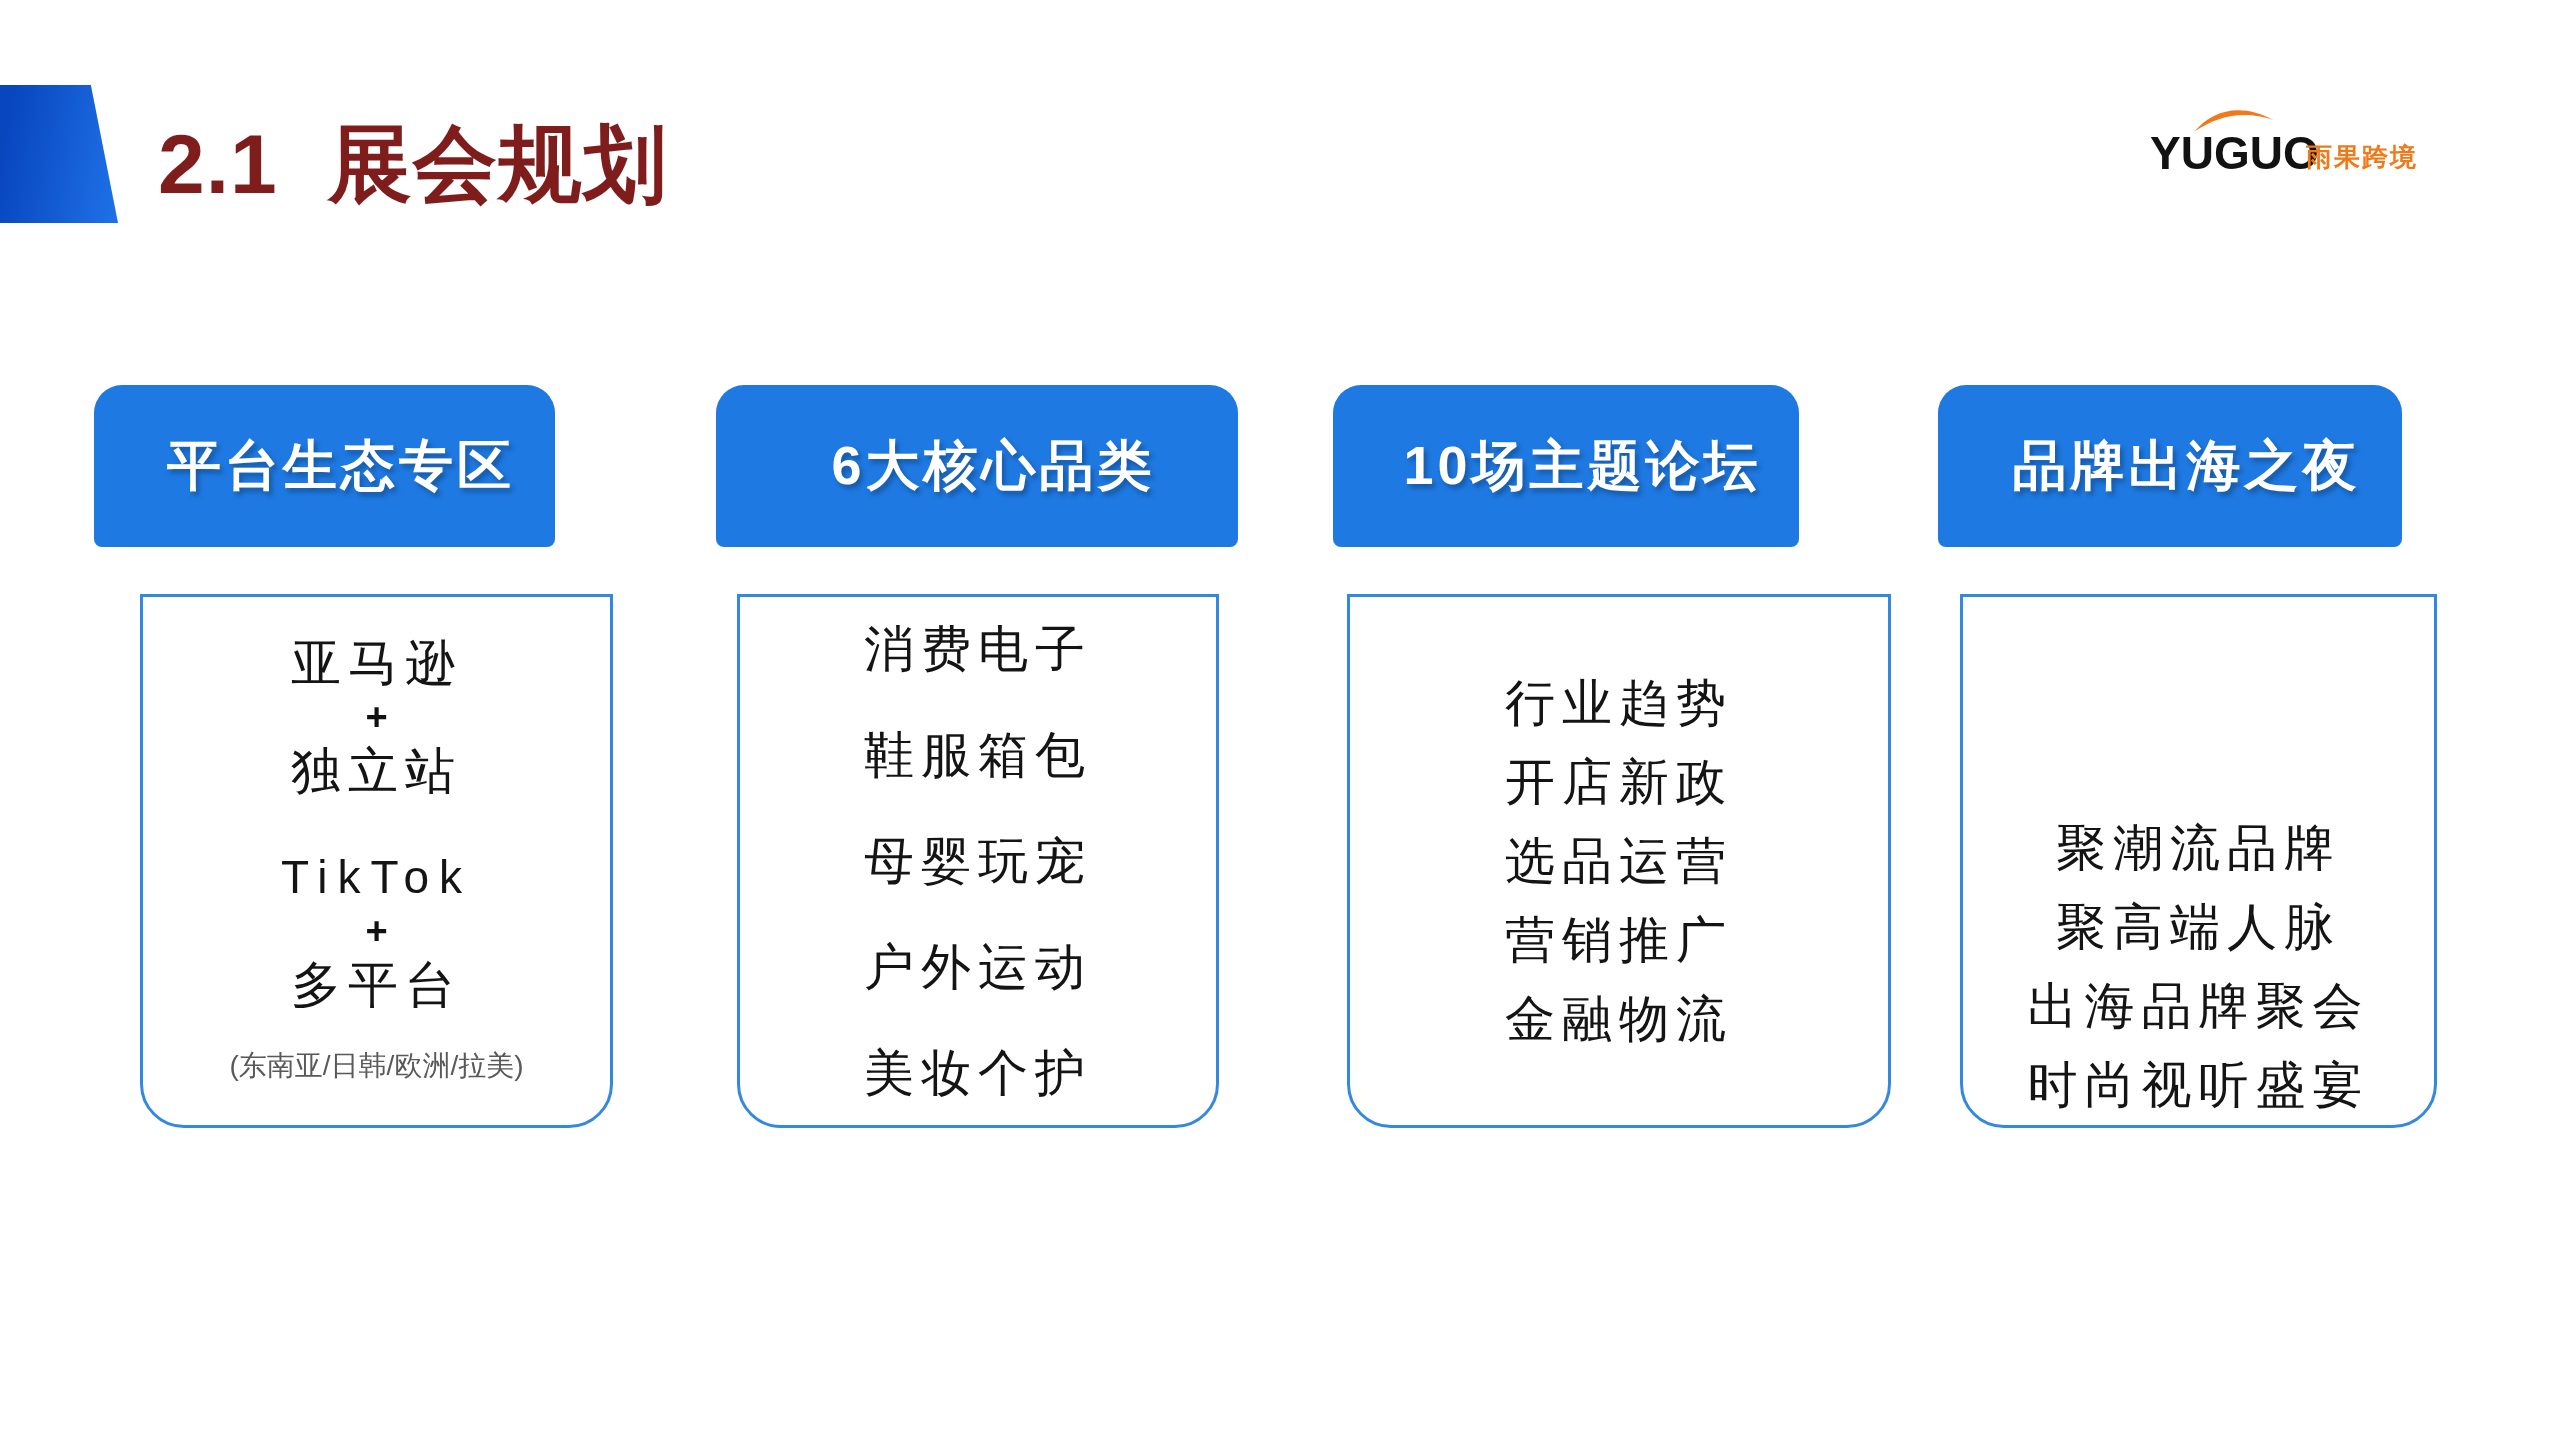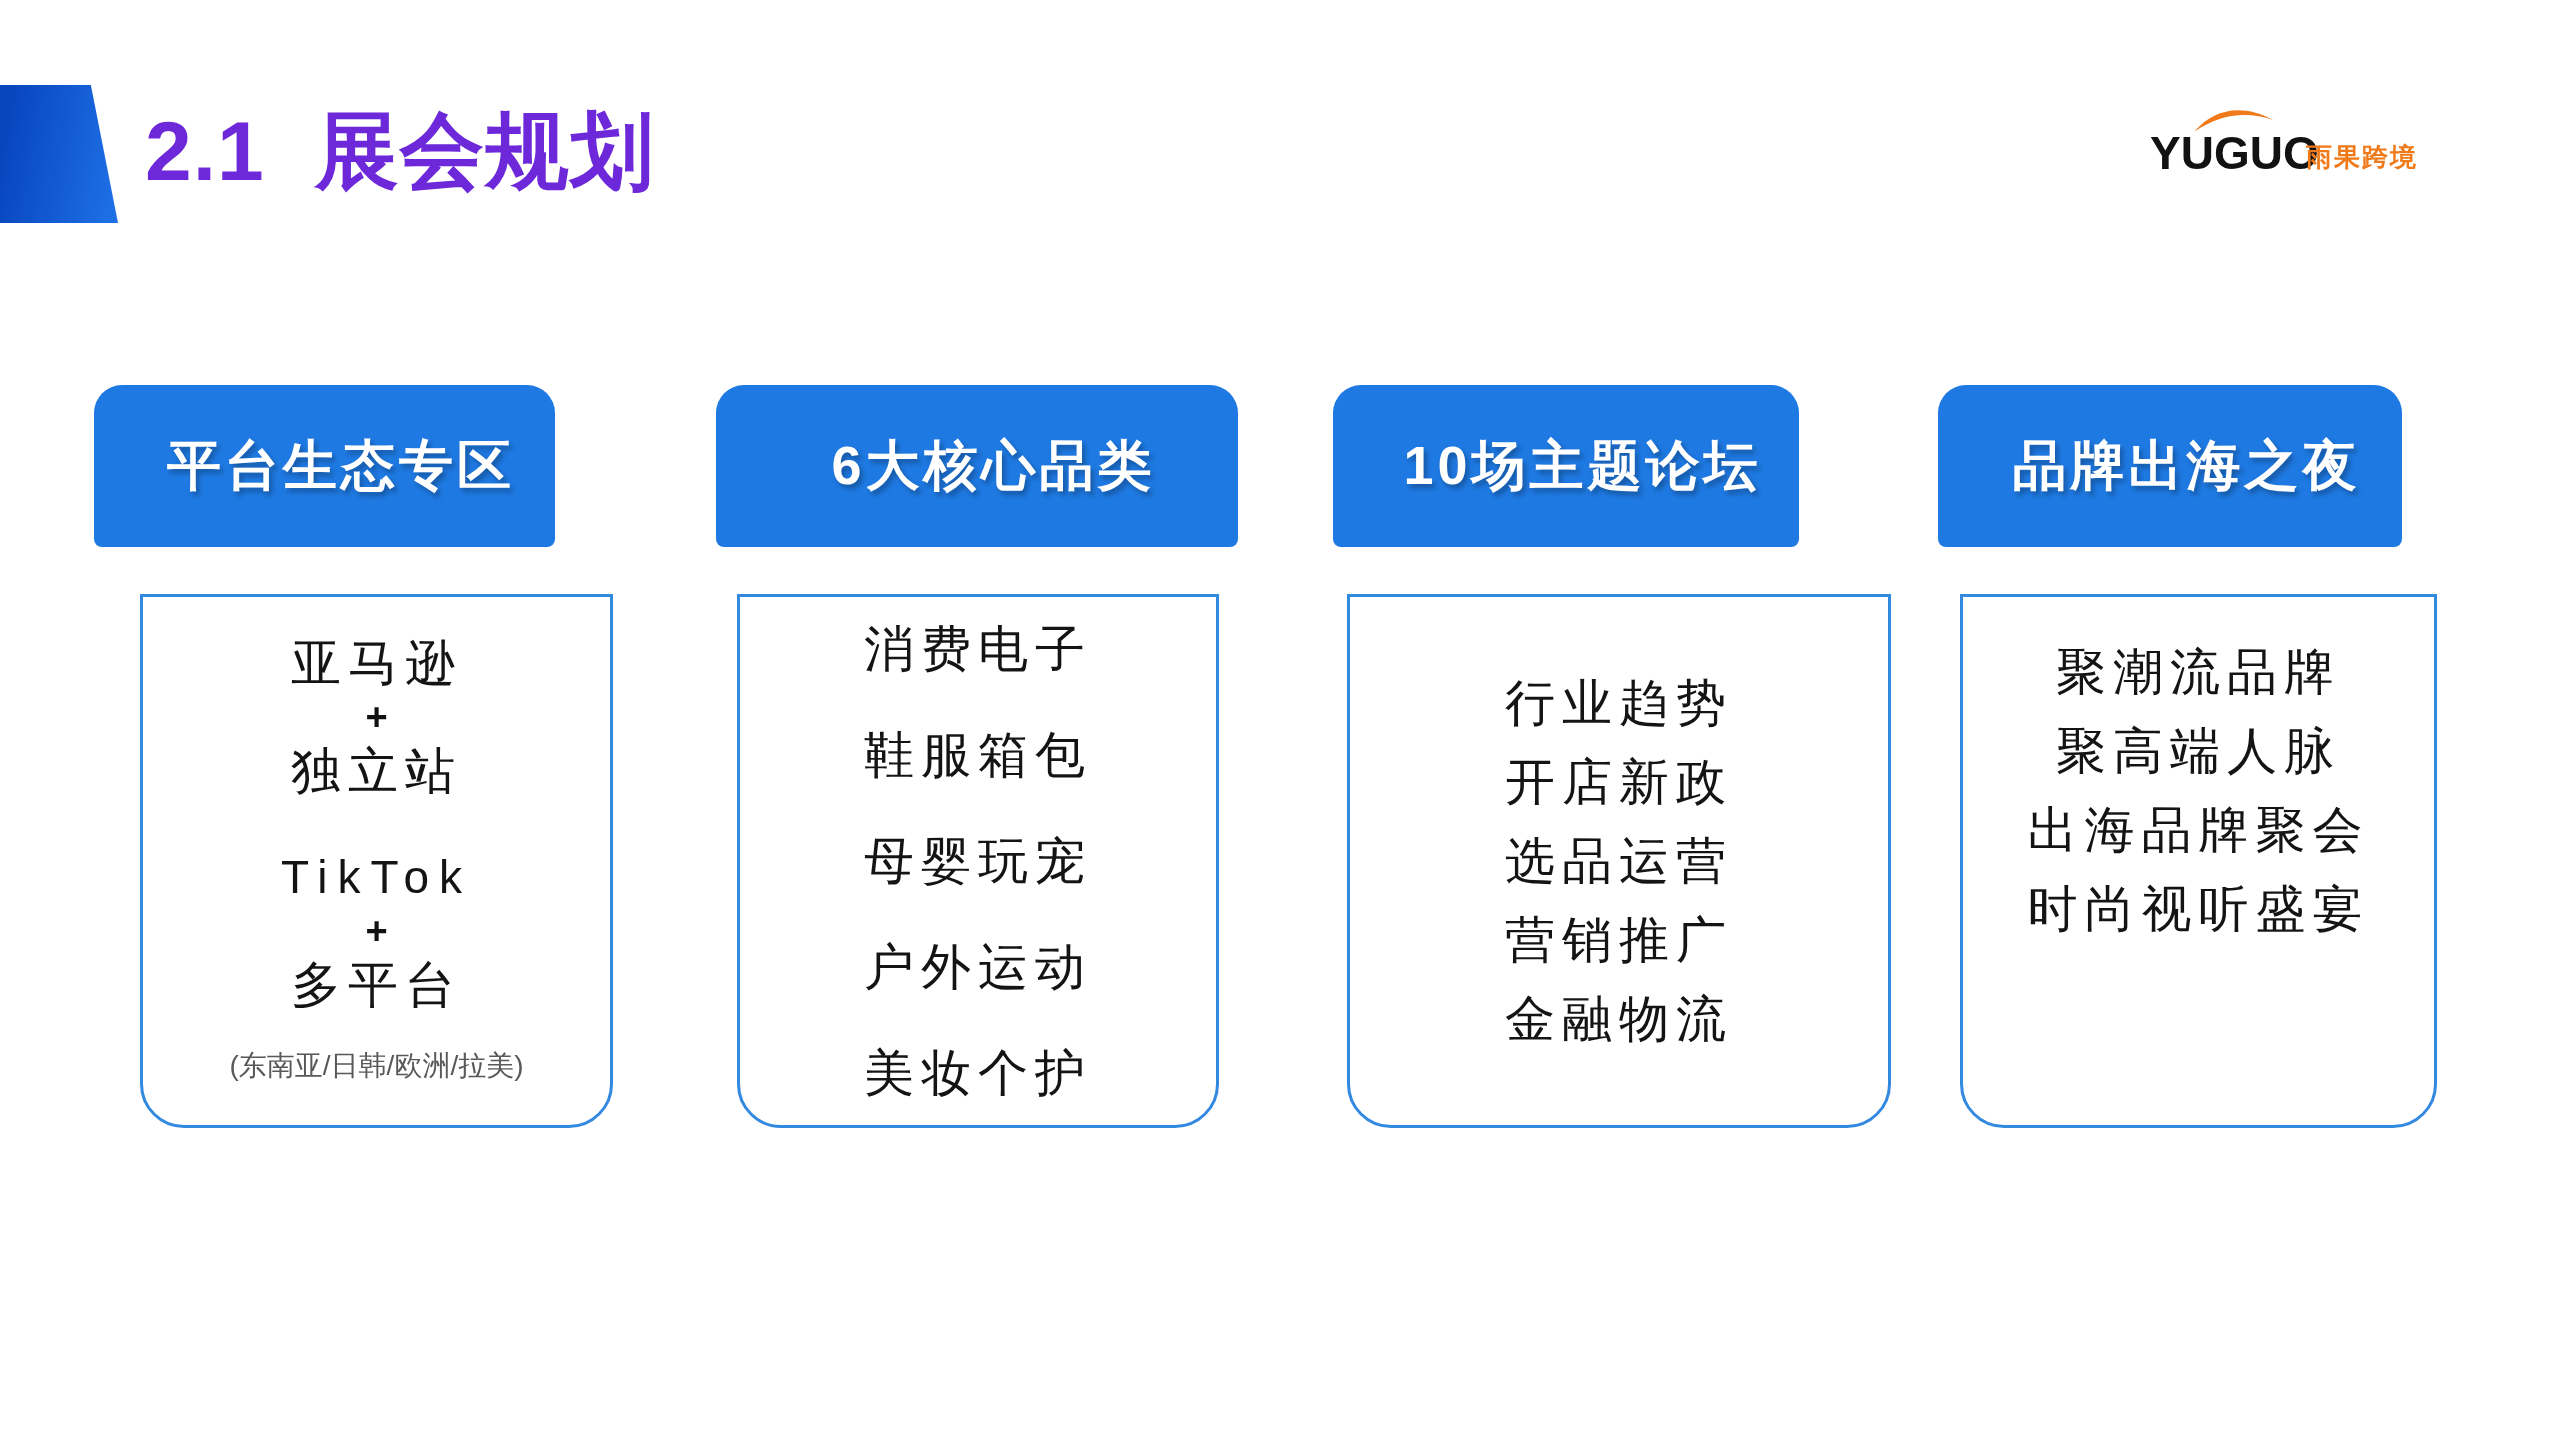--- a/index.html
+++ b/index.html
@@ -19,25 +19,25 @@
     position: absolute;
     left: 0; top: 85px;
     width: 118px; height: 138px;
     background: linear-gradient(100deg, #0846BE 10%, #1E6FE6 95%);
     clip-path: polygon(0 0, 77% 0, 100% 100%, 0 100%);
     filter: drop-shadow(2px 4px 8px rgba(40, 90, 200, 0.35));
   }
   .page-title {
     position: absolute;
     left: 144px; top: 98px;
-    margin: 1px;
+    margin: 14px;
     font-size: 84px;
     font-weight: 900;
     line-height: 104px;
-    color: #6d28d9;
+    color: #7f1d1d;
     letter-spacing: 1px;
     white-space: nowrap;
   }
   .page-title .title-num { margin-right: 50px; }
 
   
   .logo { position: absolute; left: 2150px; top: 103px; width: 310px; height: 80px; }
   .logo-arc { position: absolute; left: 42px; top: 2px; width: 84px; height: 30px; }
   .logo-word {
     position: absolute; left: 0; top: 24px;
@@ -75,21 +75,21 @@
     border: 3px solid #3389E0;
     border-radius: 0 0 44px 44px;
     display: flex; flex-direction: column;
     align-items: center; justify-content: center;
     text-align: center;
     margin-left: 21px;
   }
   .b1 { left: 119px;  width: 473px; }
   .b2 { left: 716px;  width: 482px; gap: 27px; }
   .b3 { left: 1326px; width: 544px; }
-  .b4 { left: 1939px; width: 477px; justify-content: flex-start; padding-top: 36px; }
+  .b4 { left: 1939px; width: 477px; justify-content: flex-end; padding-top: 36px; }
 
   .item {
     font-size: 50px; font-weight: 400;
     line-height: 79px; letter-spacing: 7px;
     color: #141414; white-space: nowrap;
   }
   .platform {
     font-size: 50px; font-weight: 400;
     line-height: 62px; letter-spacing: 7px;
     color: #141414; white-space: nowrap;

